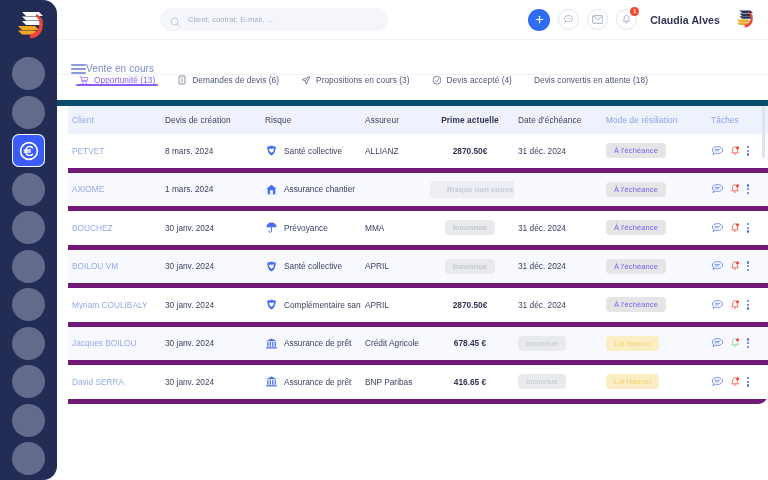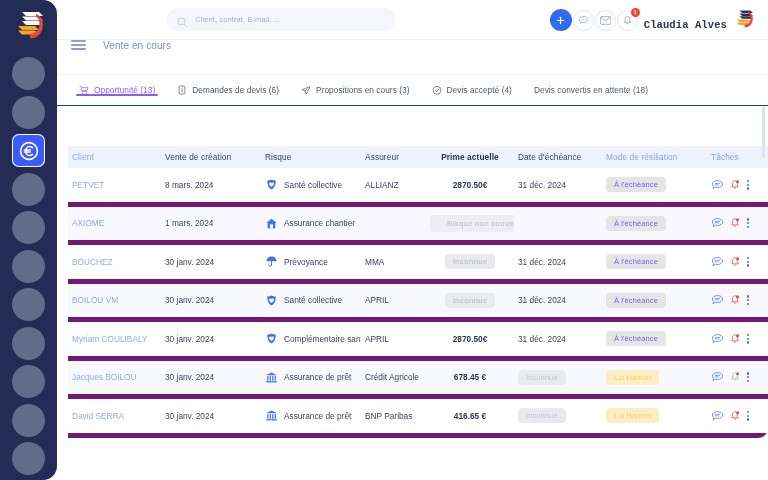--- a/index.html
+++ b/index.html
@@ -56,21 +56,21 @@
   }
   .search-ico { width: 11px; height: 11px; flex:0 0 11px; opacity:.55; margin-right: 7px; }
   .search-input {
     border: none; background: transparent; outline: none;
     font-family: "Liberation Sans", sans-serif;
     font-size: 7.5px; color: #9aa2b8; width: 100%;
     letter-spacing: .1px;
   }
   .search-input::placeholder { color: #a7aec2; }
 
-  .hdr-actions { display: flex; align-items: flex-end; gap: 1px; margin-left: auto; font-family: Liberation Mono, monospace; }
+  .hdr-actions { display: flex; align-items: center; gap: 8px; margin-left: auto; }
   .btn-add {
     width: 22px; height: 22px; border-radius: 50%;
     background: #2f6bf3; border: none; cursor: pointer;
     display:flex; align-items:center; justify-content:center;
     color:#fff;
   }
   .icon-circle {
     width: 21px; height: 21px; border-radius: 50%;
     border: 1px solid #dfe4f0; background: #fff;
     display: flex; align-items: center; justify-content: center;
@@ -85,54 +85,54 @@
     line-height: 1;
   }
   .username {
     font-size: 10.5px; color: #2c3354; font-weight: 600;
     margin-left: 5px; white-space: nowrap; letter-spacing: .1px;
   }
   .avatar-logo { width: 22px; height: 23px; margin-left: 5px; }
 
   
   .crumbbar {
-    height: 35px; display: flex; align-items: flex-start;
-    padding-left: 14px; gap: 17px; flex: 0 0 35px;
+    height: 35px; display: flex; align-items: flex-end;
+    padding-left: 14px; gap: 0; flex: 0 0 35px;
     border-bottom: 1px solid #eef1f8; background:#fff;
   }
   .hamburger { display:flex; flex-direction:column; gap:2.5px; cursor:pointer; }
   .hamburger i { display:block; width: 15px; height: 1.7px; background: #8b9bd6; border-radius: 2px; }
   .crumb-title { font-size: 10px; color: #7b8ccd; letter-spacing: .1px; }
 
   
   .tabs {
-    height: 31px; display: flex; align-items: center;
+    height: 31px; display: flex; align-items: flex-start;
     padding-left: 11px; flex: 0 0 31px;
-    border-bottom: 1px solid #0c4a6e; background:#fff;
+    border-bottom: 6px solid #0c4a6e; background:#fff;
     gap: 0;
   }
   .tab {
     display: flex; align-items: center; gap: 5px;
     padding: 0 11px; cursor: pointer; position: relative;
     font-size: 8.3px; color: #4c5678; white-space: nowrap;
     letter-spacing: .05px;
   }
   .tab .tab-ico { width: 10px; height: 10px; flex: 0 0 10px; display:flex; align-items:center; justify-content:center; }
   .tab.active { color: #8b5cf6; }
   .tab.active::after {
     content: ""; position: absolute; left: 8px; right: 8px; bottom: -1px;
     height: 2.2px; background: #8b5cf6; border-radius: 2px;
   }
 
   
   .table-area { flex: 1 1 auto; overflow: hidden; position: relative; background:#fff; padding-left: 11px; }
   .thead {
     display: flex; align-items: center;
-    height: 22px; background: #eef2fc;
-    font-size: 8.3px; color: #8ca4e8; letter-spacing: .1px; margin-top: 40px;
+    height: 28px; background: #eef2fc;
+    font-size: 8.3px; color: #8ca4e8; letter-spacing: .1px;
   }
   .thead .th { padding: 0 4px; }
 
   .row {
     display: flex; align-items: center;
     height: 38.5px; font-size: 8.3px; color: #2f3category;
     border-bottom: 5px solid #701a75;
   }
   .row.alt { background: #f7f9fe; }
   .row.plain { background: #ffffff; }
@@ -329,21 +329,21 @@
         </div>
         <div class="tab">
           <span>Devis convertis en attente  (18)</span>
         </div>
       </div>
 
     <div class="table-area">
       <div class="table-shell">
         <div class="thead" id="thead">
             <div class="th c-client">Client</div>
-            <div class="th c-date">Vente de création</div>
+            <div class="th c-date">Devis de création</div>
             <div class="th c-risque">Risque</div>
             <div class="th c-assureur">Assureur</div>
             <div class="th c-prime">Prime actuelle</div>
             <div class="th c-ech">Date d'échéance</div>
             <div class="th c-mode">Mode de résiliation</div>
             <div class="th c-taches">Tâches</div>
           </div>
         <div id="tbody">
             <div class="row plain">
               <div class="td c-client">PETVET</div>

